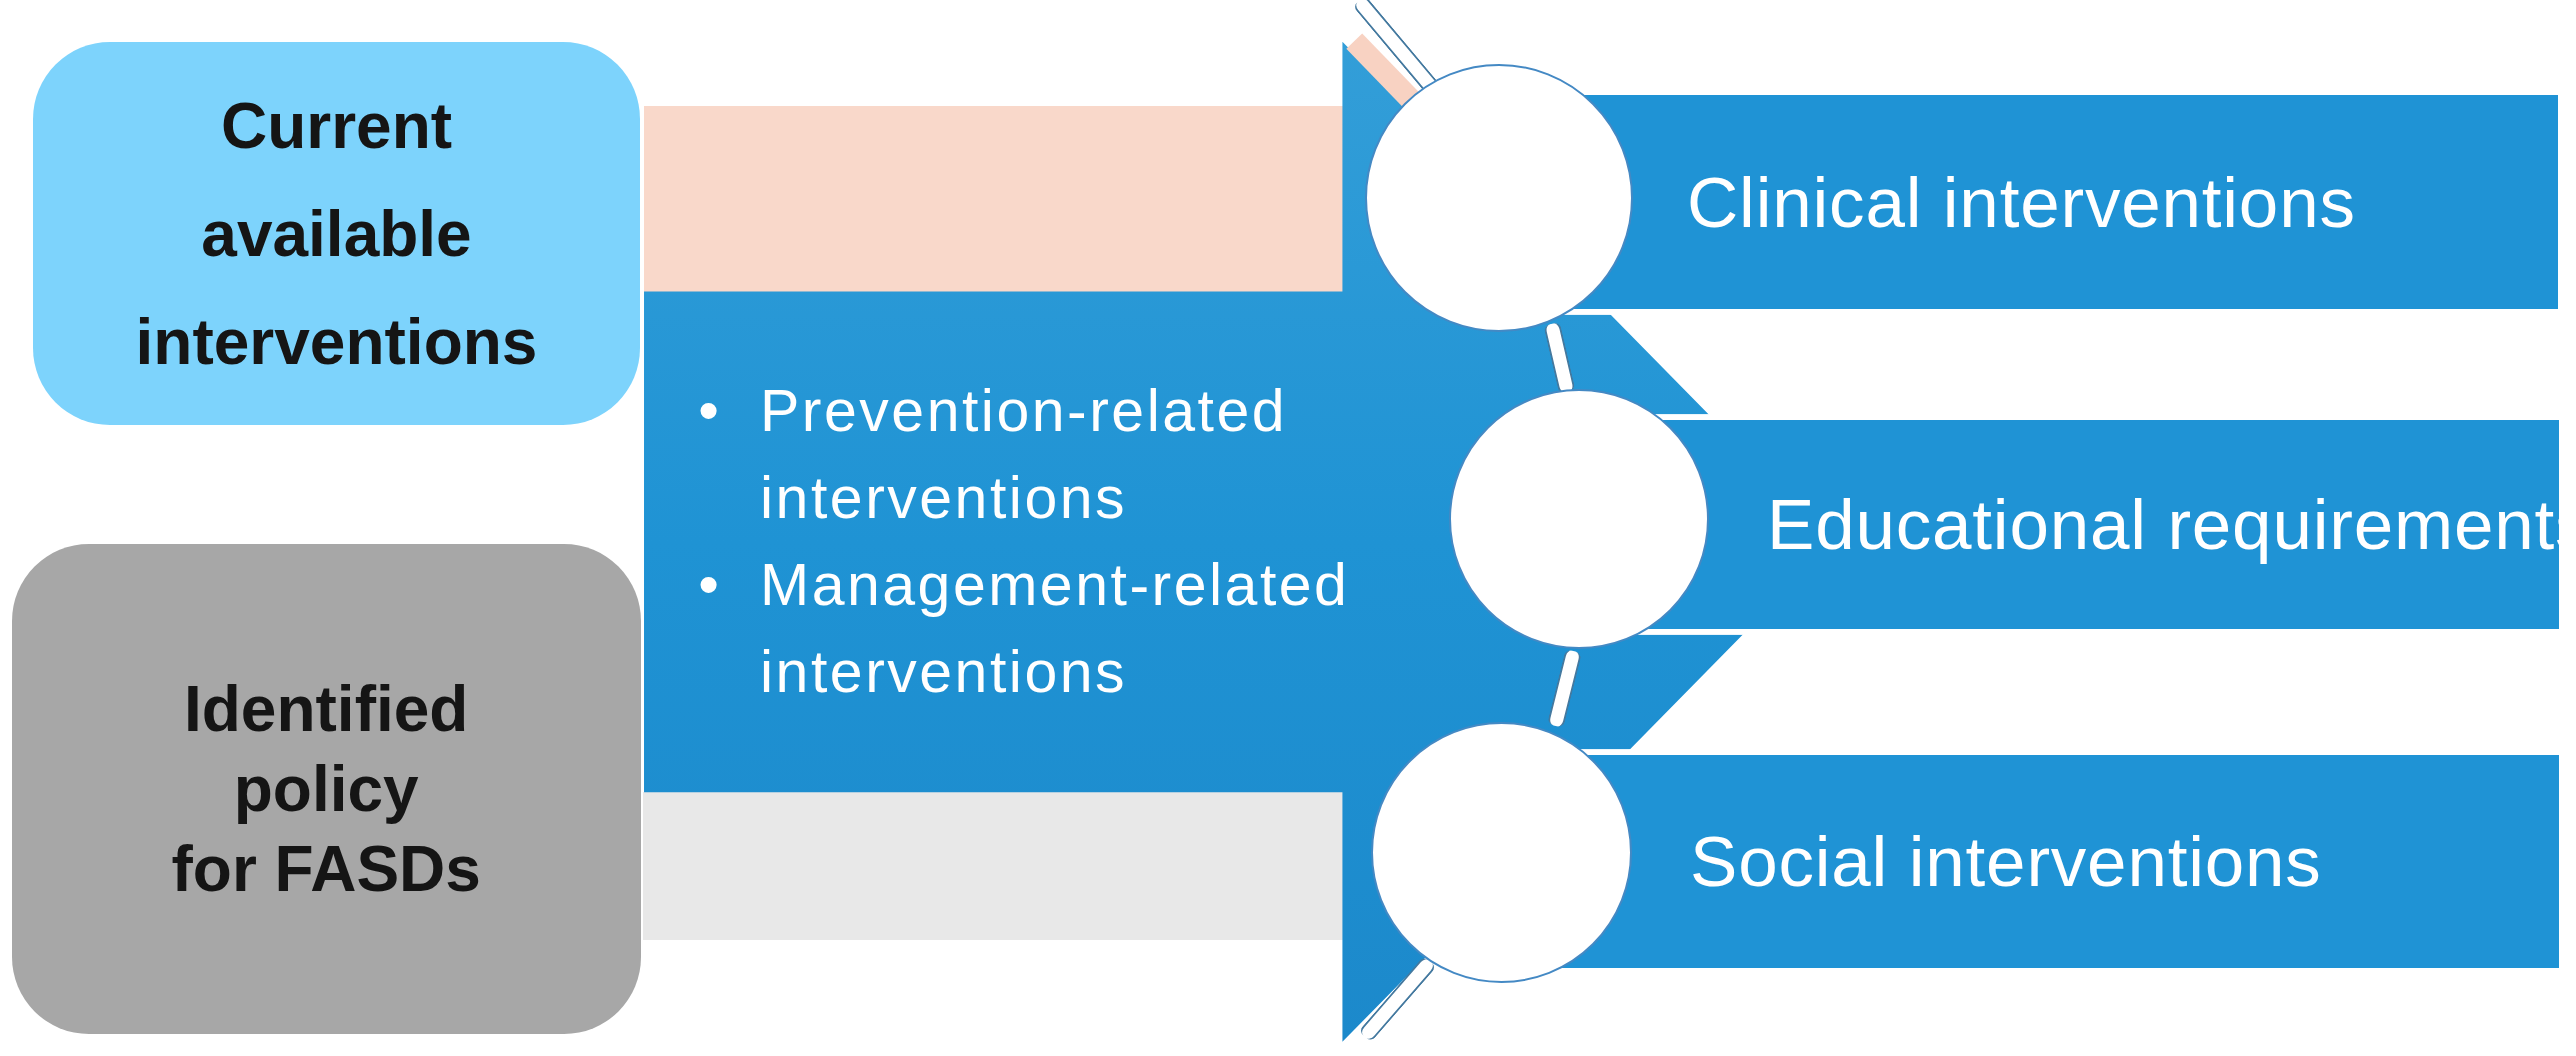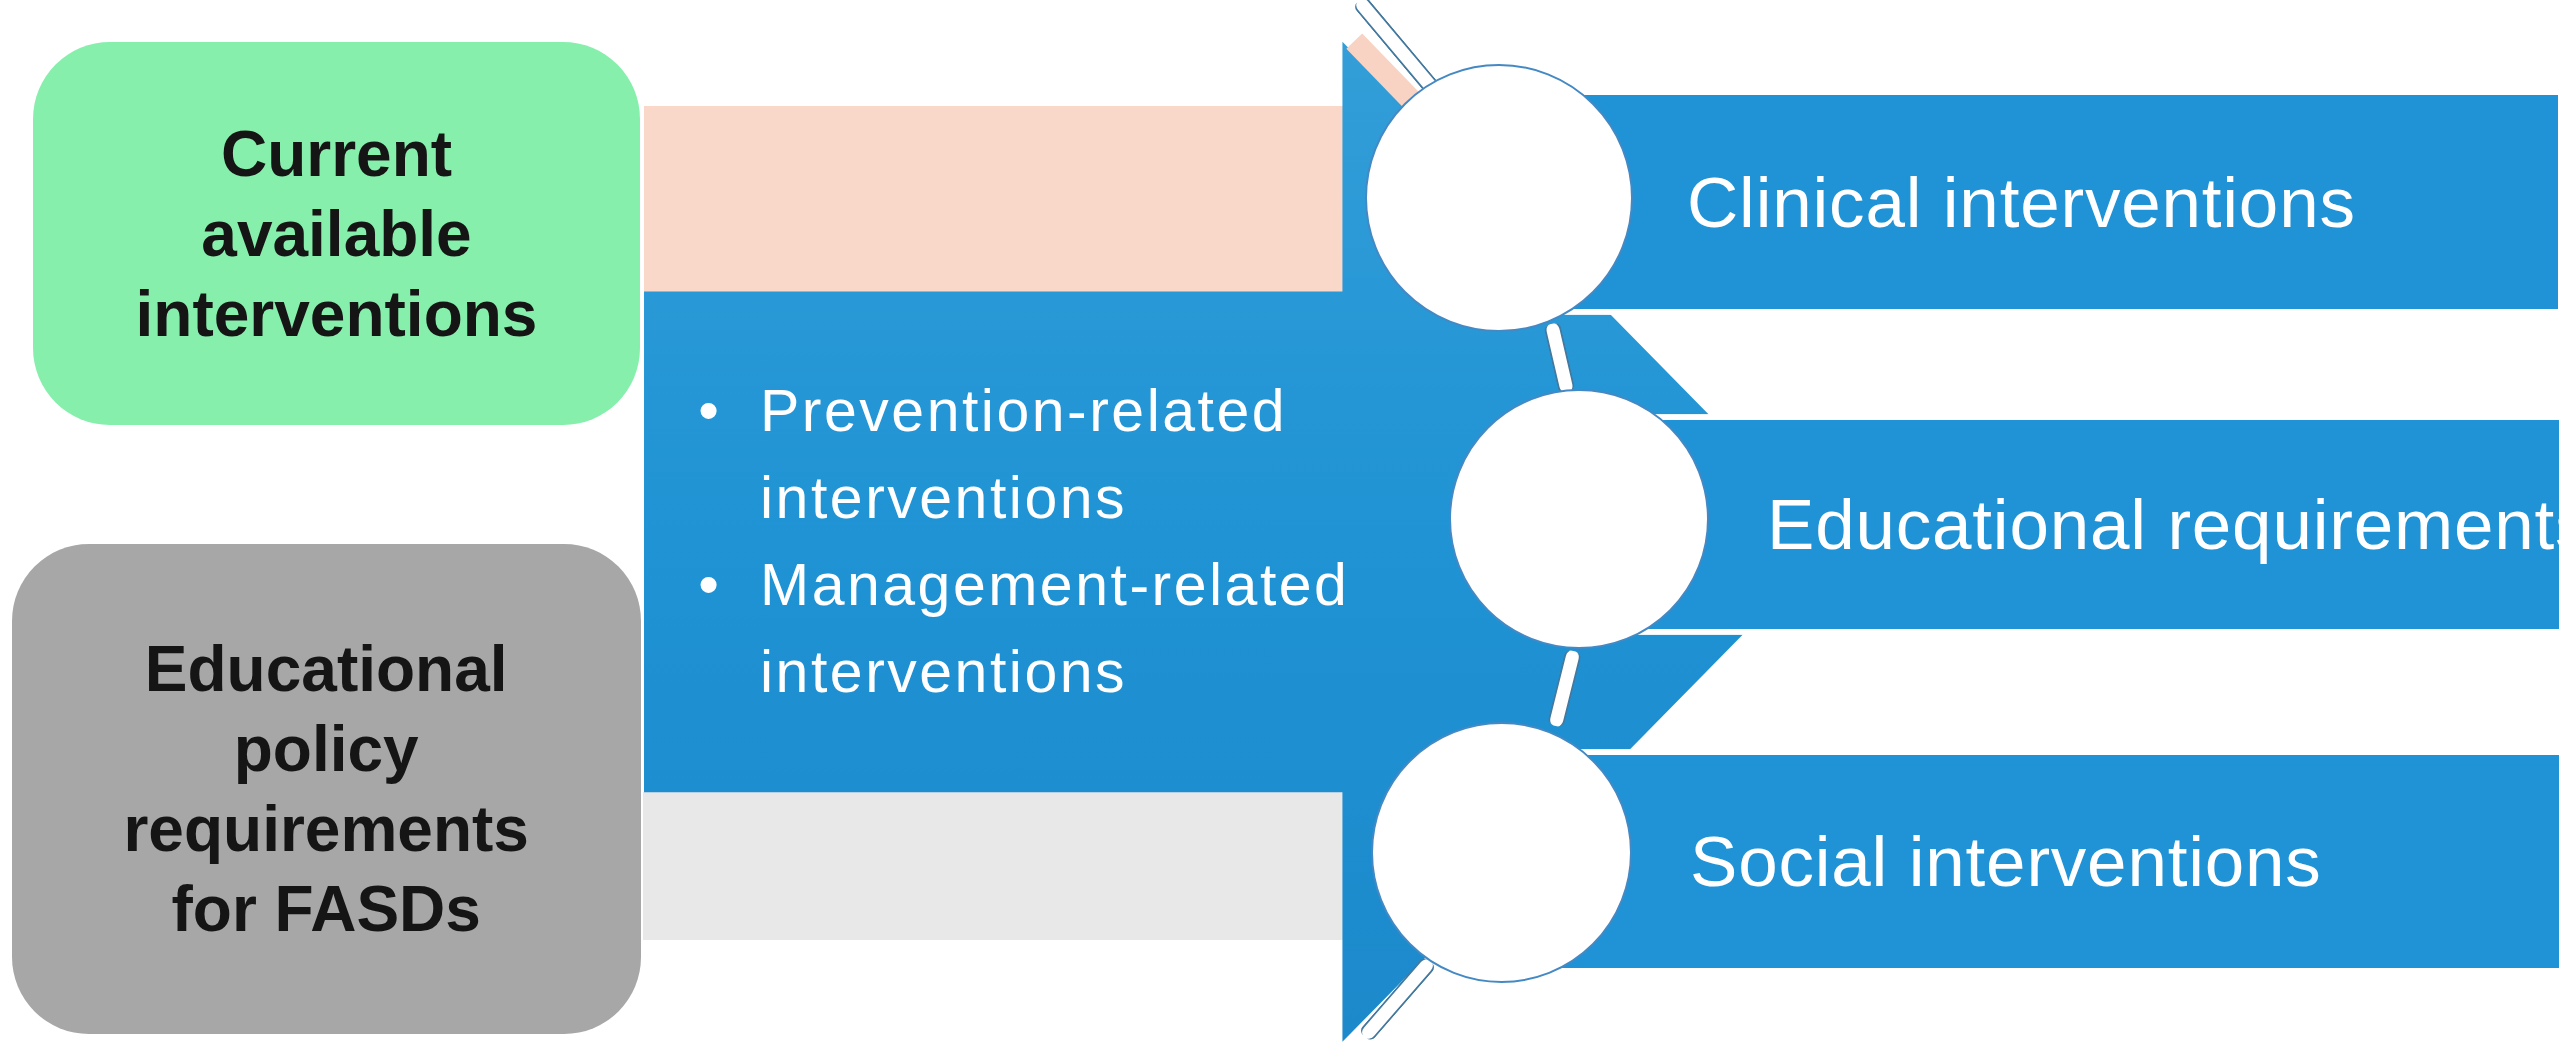--- a/index.html
+++ b/index.html
@@ -45,21 +45,21 @@
   
   .bullets{position:absolute;left:695px;top:368px;width:796px;}
   .bullet{position:relative;color:#ffffff;font-weight:normal;font-size:59px;line-height:87px;
     letter-spacing:2.5px;padding-left:65px;}
   .bullet::before{content:"\2022";position:absolute;left:3.3px;top:0;}
 
   
   .inbox{position:absolute;border-radius:77px;display:flex;flex-direction:column;
     justify-content:center;align-items:center;text-align:center;
     font-weight:bold;font-size:64px;line-height:80px;color:#151515;}
-  .inbox-orange{left:33px;top:42px;width:607px;height:383px;background:#86efac;}
+  .inbox-orange{left:33px;top:42px;width:607px;height:383px;background:#7dd3fc;gap:28px;}
   .inbox-gray{left:11.7px;top:544px;width:629px;height:490px;background:#A7A7A7;}
   .inbox .line{display:block;}
 </style>
 </head>
 <body>
 
 <div class="stage">
 
   <div class="band band-top"></div>
   <div class="band band-bottom"></div>
@@ -101,20 +101,19 @@
     <div class="bullet">Management-related interventions</div>
   </div>
 
   <div class="inbox inbox-orange">
     <span class="line">Current</span>
     <span class="line">available</span>
     <span class="line">interventions</span>
   </div>
 
   <div class="inbox inbox-gray">
-    <span class="line">Educational</span>
+    <span class="line">Identified</span>
     <span class="line">policy</span>
-    <span class="line">requirements</span>
     <span class="line">for FASDs</span>
   </div>
 
 </div>
 
 
 </body></html>

